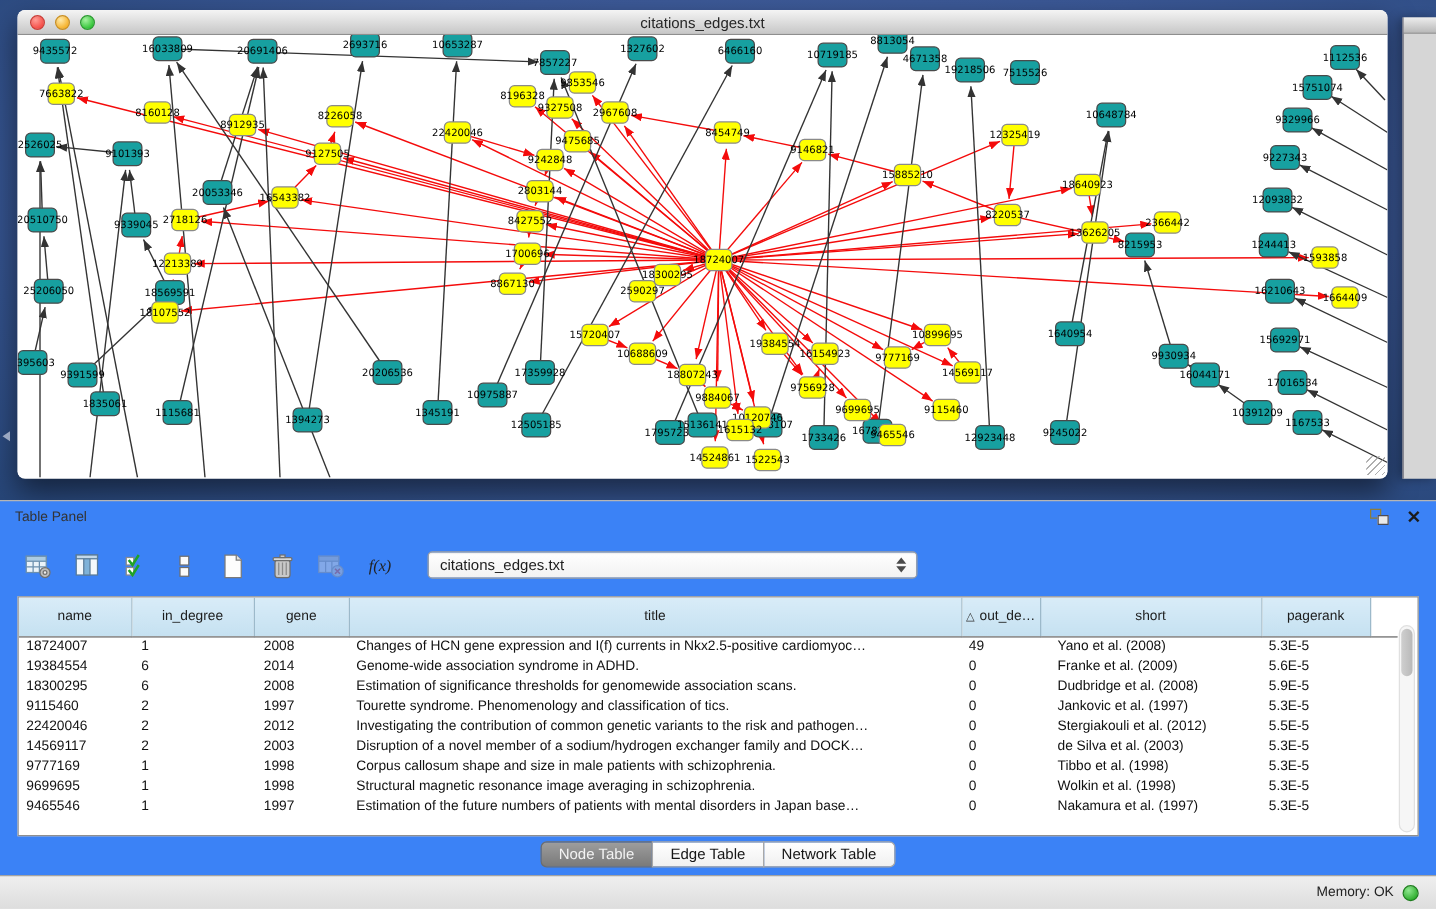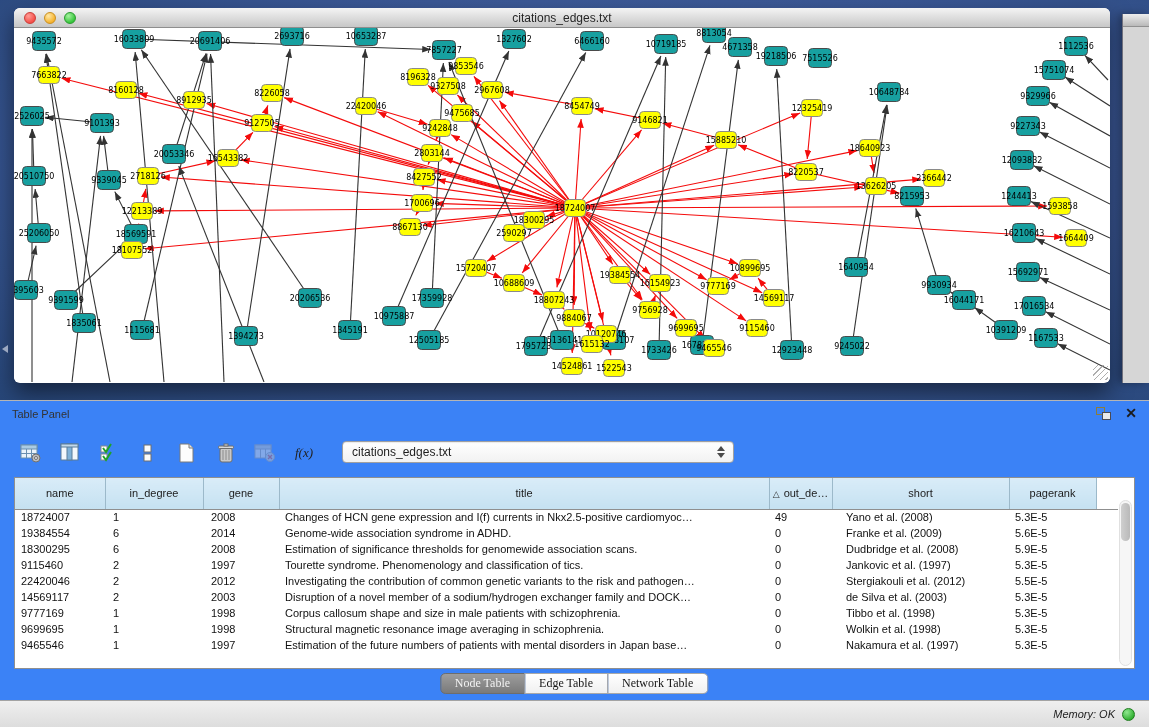--- a/index.html
+++ b/index.html
@@ -73,30 +73,30 @@
   table.grid td.c-sh { padding-left:14px; }
   .sort-tri { display:inline-block; margin-right:4px; font-size:9px; color:#333; }
   .vscroll { position:absolute; right:2px; top:22px; bottom:2px; width:13px;
     background:#f6f6f6; border:1px solid #e0e0e0; border-radius:7px; }
   .vscroll .thumb { position:absolute; left:1px; top:2px; width:9px; height:38px;
     background:linear-gradient(90deg,#cfcfcf,#b9b9b9); border-radius:5px; }
 
   .tabbar { position:absolute; left:50%; transform:translateX(-50%); top:272px; display:flex; }
   .tab { height:21px; line-height:19px; padding:0 14px; font-size:12px;
     background:linear-gradient(#ffffff,#f0f0f0); color:#151515;
-    border:1px solid #a8a8a8; margin-left:-1px;font-family:Liberation Serif, serif; }
+    border:1px solid #a8a8a8; margin-left:-1px; }
   .tab.first { border-radius:5px 0 0 5px; }
   .tab.last { border-radius:0 5px 5px 0; }
   .tab.active { background:linear-gradient(#9d9d9d,#7a7a7a); color:#f3f3f3; border-color:#6d6d6d; }
 
   
   .statusbar { position:absolute; left:0; top:700px; width:1149px; height:27px;
     background:linear-gradient(#efefef,#dddddd); border-top:1px solid #a3a3a3;
     display:flex; align-items:center; justify-content:flex-end; }
-  .mem-label { font-size:11px; color:#222;font-style:italic; }
+  .mem-label { font-size:11px; color:#222; }
   .mem-dot { width:13px; height:13px; border-radius:50%; margin:0 14px 0 7px;
     background:radial-gradient(circle at 35% 30%, #8fe88f, #2fae2f 75%);
     border:1px solid #1e7d1e; }
 
   
   .mini { display:block; }
 </style>
 </head>
 <body>
 

